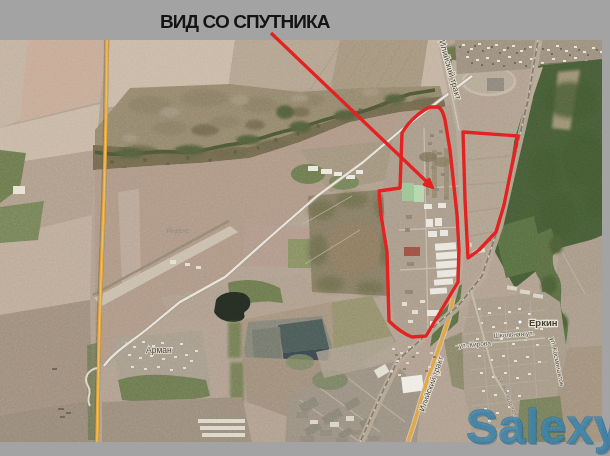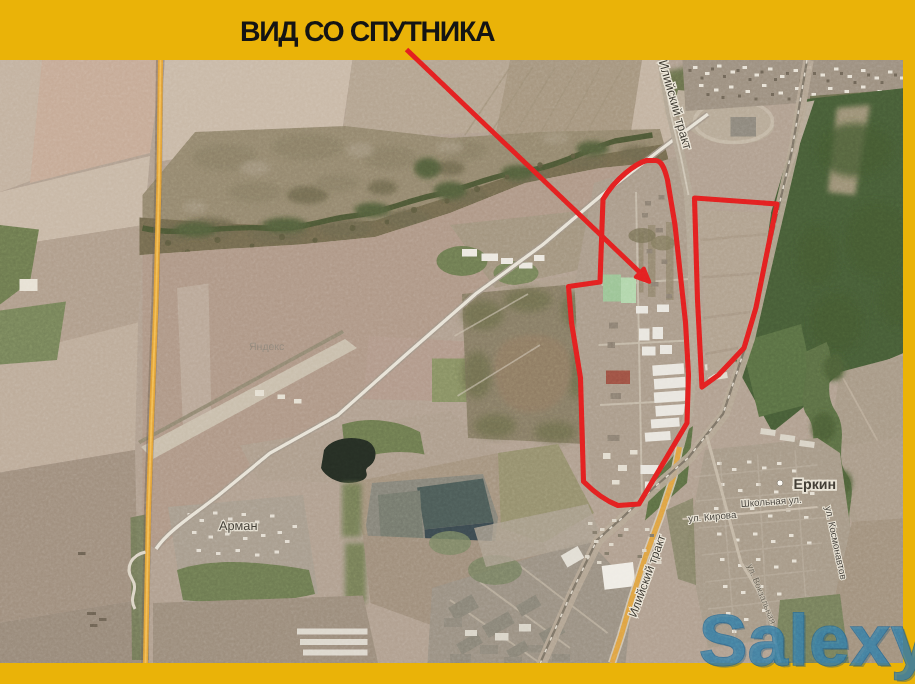--- a/index.html
+++ b/index.html
@@ -1,16 +1,16 @@
 <!DOCTYPE html>
 <html><head>
 <meta charset="utf-8">
 <style>
   html,body{margin:0;padding:0;background:#ffffff;width:610px;height:456px;overflow:hidden;}
-  #page{position:relative;width:610px;height:456px;background:#eab308;font-family:"Liberation Sans",sans-serif;}
+  #page{position:relative;width:610px;height:456px;background:#a3a3a3;font-family:"Liberation Sans",sans-serif;}
   #title{position:absolute;left:160px;top:11px;font-size:19px;font-weight:bold;color:#141414;letter-spacing:-0.9px;}
   #grainlayer{position:absolute;left:0;top:40px;width:602px;height:402px;mix-blend-mode:overlay;opacity:0.22;pointer-events:none;}
 </style>
 </head>
 <body>
 <div id="page">
 
 <div id="title">ВИД СО СПУТНИКА</div>
 
 <svg width="610" height="456" viewBox="0 0 610 456" style="position:absolute;left:0;top:0;">

